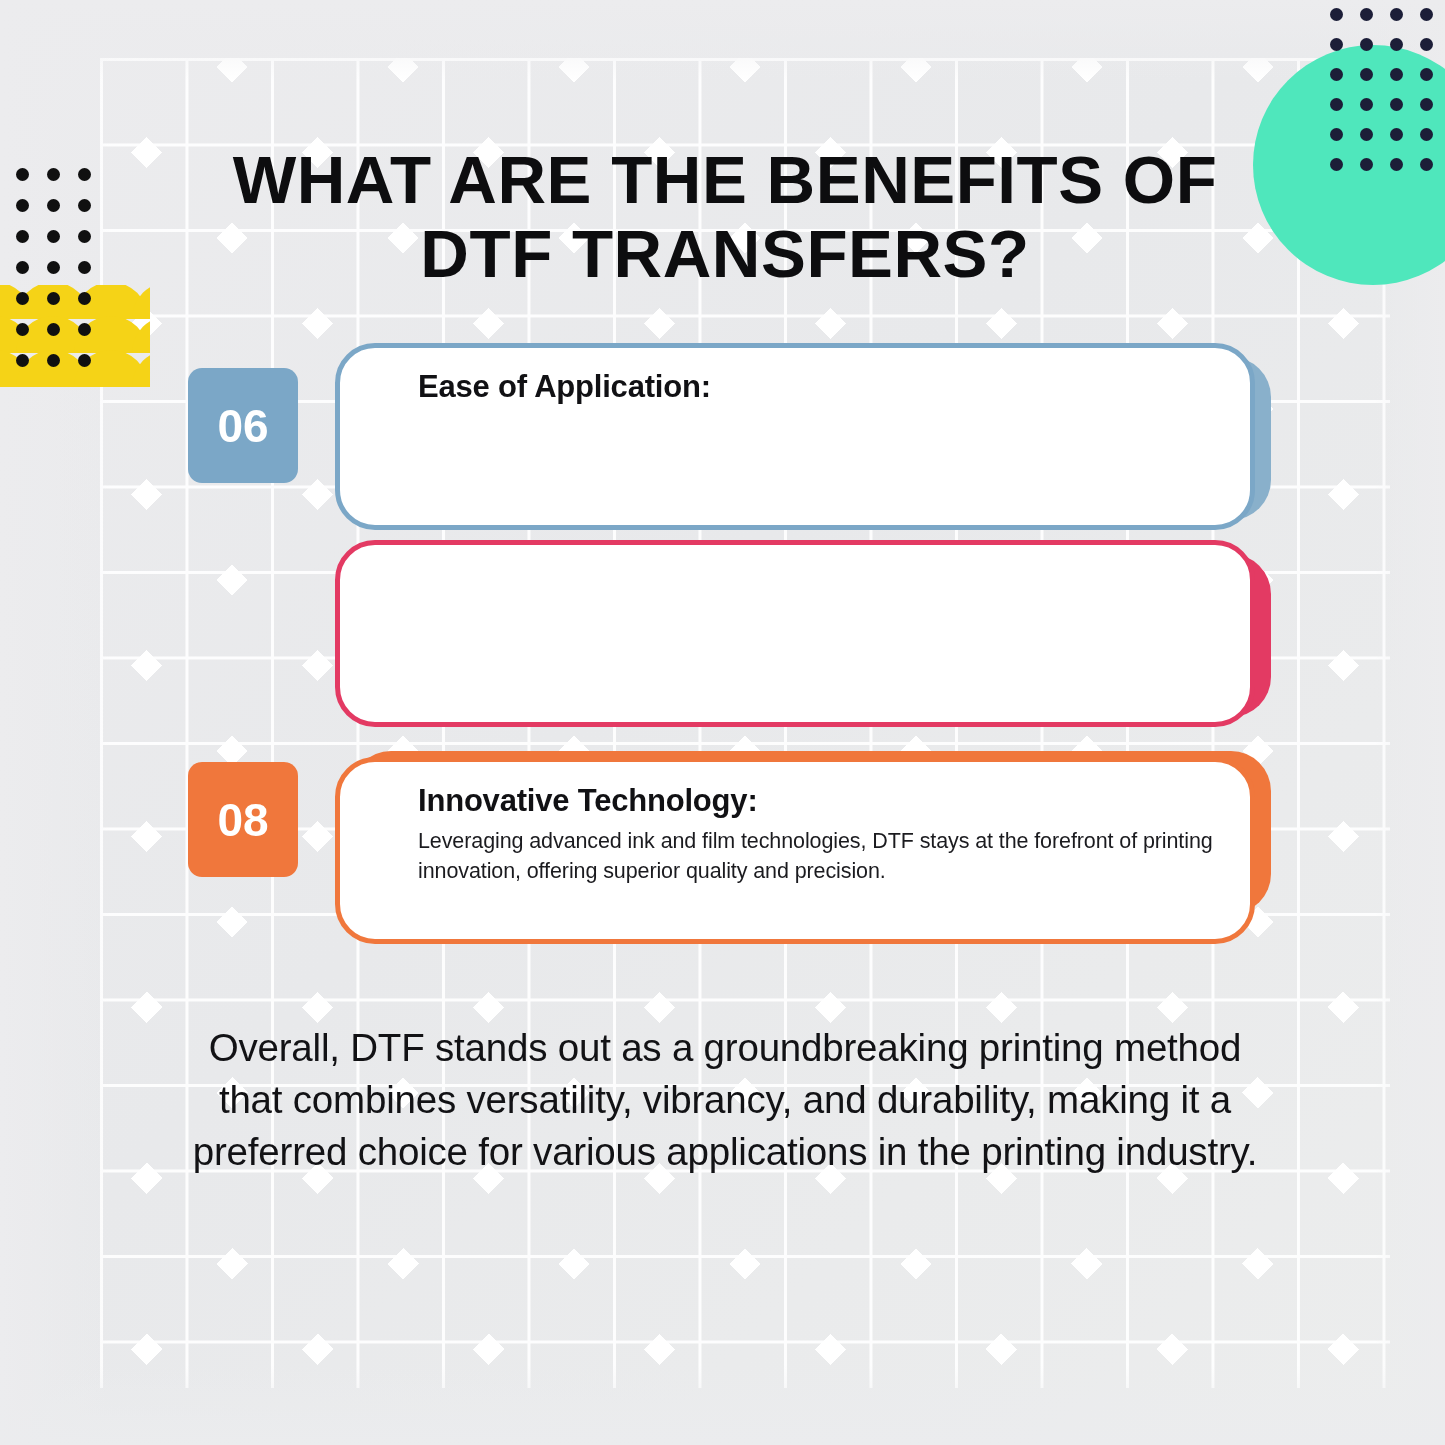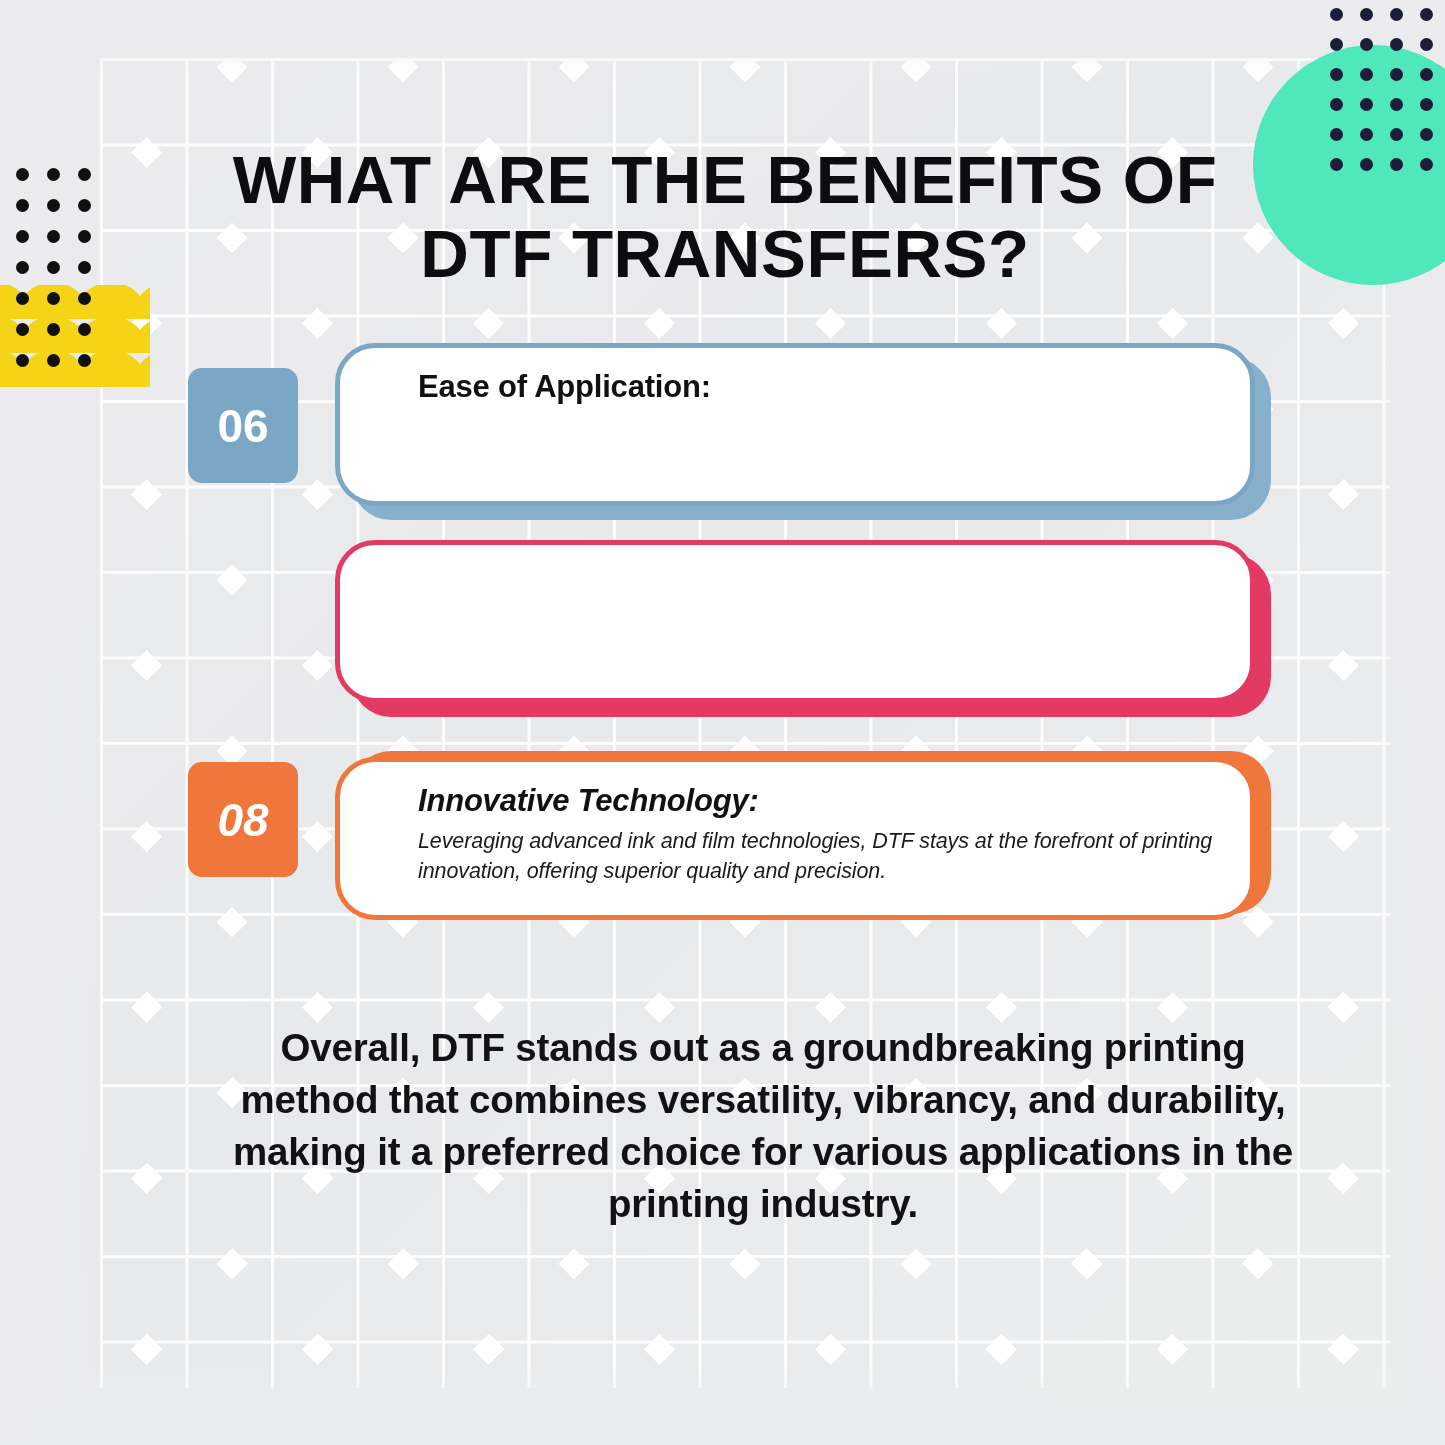--- a/index.html
+++ b/index.html
@@ -142,21 +142,21 @@
 
   
   .card-row {
     position: absolute;
     left: 188px;
     width: 1075px;
     height: 175px;
   }
   .card-row.r1 { top: 343px; }
   .card-row.r2 { top: 540px; }
-  .card-row.r3 { top: 737px; font-style: italic; }
+  .card-row.r3 { top: 737px; }
 
   .badge {
     position: absolute;
     left: 0;
     top: 25px;
     width: 110px;
     height: 115px;
     border-radius: 14px;
     display: flex;
     align-items: center;
@@ -181,21 +181,21 @@
     top: 14px;
     right: -8px;
     height: 163px;
     border-radius: 40px;
   }
   .card {
     position: absolute;
     left: 0;
     top: 0;
     right: 8px;
-    height: 163px;
+    height: 187px;
     background: #ffffff;
     border-radius: 40px;
     border: 5px solid transparent;
     box-sizing: border-box;
     padding: 20px 36px 0 78px;
   }
 
   .card h3 {
     margin: 0 0 6px 0;
     font-size: 31px;
@@ -217,23 +217,22 @@
   
   .outro {
     position: absolute;
     left: 185px;
     top: 1022px;
     width: 1080px;
     text-align: center;
     font-size: 38.5px;
     line-height: 52px;
     color: #121215;
-    font-weight: 700;
+    font-weight: 400;
     letter-spacing: -0.2px;
-    margin-left: 38px;
   }
 </style>
 </head>
 <body>
 
 <div id="poster">
 
   <div class="bg-grid"></div>
   <div class="bg-diamonds"></div>
   <div class="bg-vignette"></div>

